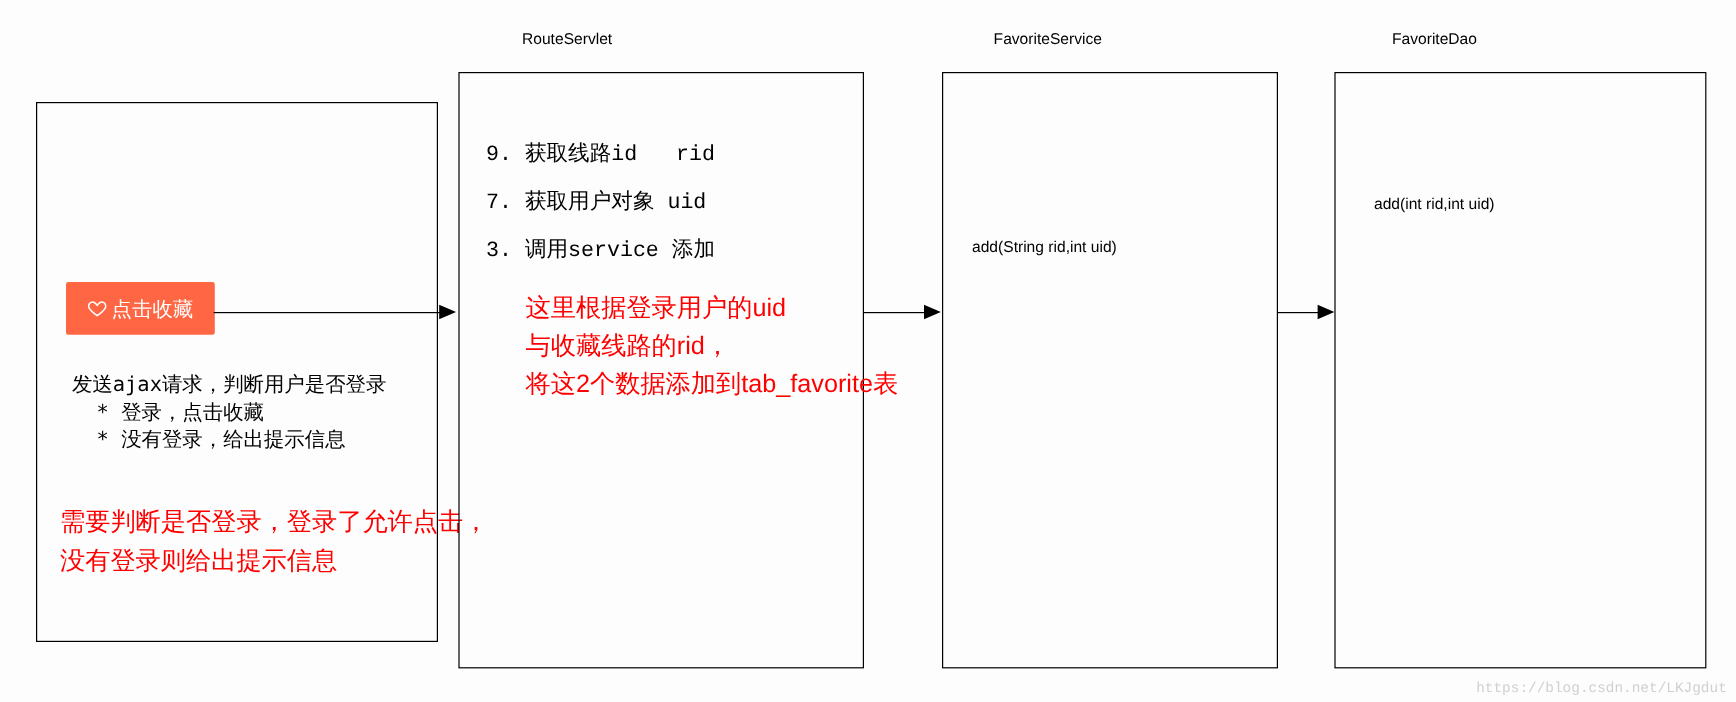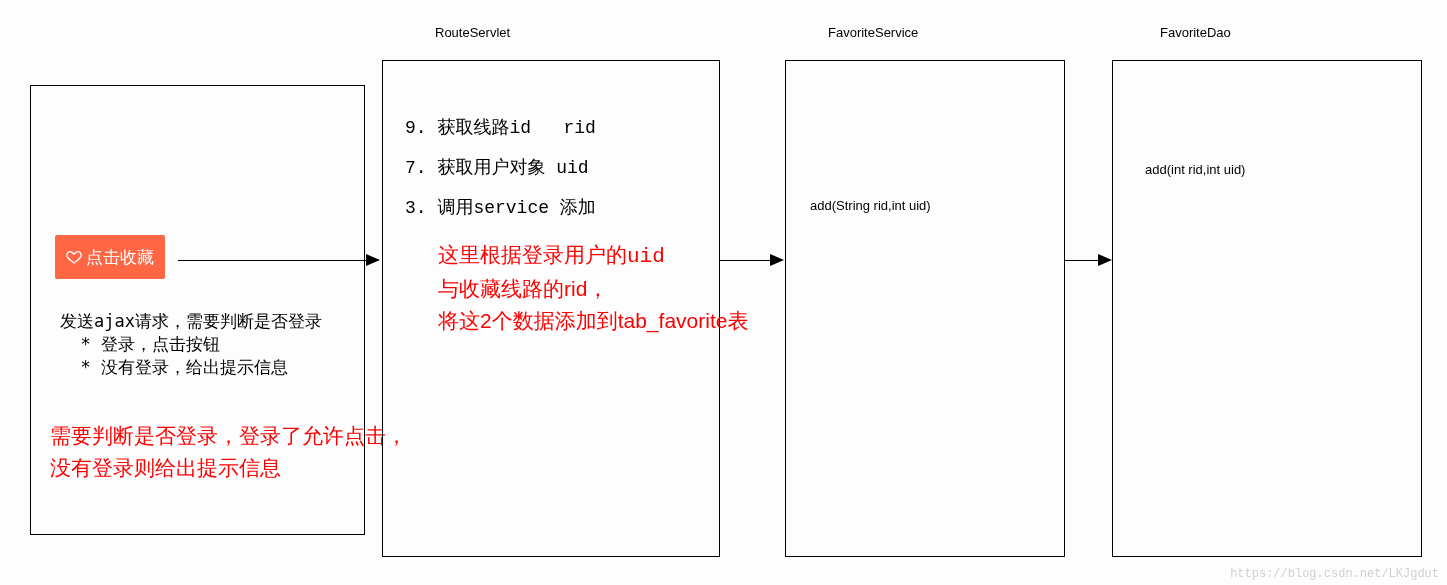--- a/index.html
+++ b/index.html
@@ -23,21 +23,21 @@
   .box {
     position: absolute;
     border: 1.5px solid #000;
     background: transparent;
     box-sizing: border-box;
   }
   .fav-btn {
     position: absolute;
     left: 55px;
     top: 235px;
-    width: 110px;
+    width: 124px;
     height: 44px;
     background: #ff6644;
     color: #fff;
     font-size: 17px;
     font-family: "Microsoft YaHei", sans-serif;
     display: flex;
     align-items: center;
     justify-content: center;
     gap: 4px;
     border-radius: 2px;
@@ -101,34 +101,34 @@
 
 <div class="fav-btn">
   <span class="heart-icon">
     <svg viewBox="0 0 24 24" fill="none" stroke="#fff" stroke-width="2">
       <path d="M12 21s-7.5-4.9-10-9.3C.4 8.3 2.1 4 6 4c2.2 0 3.7 1.3 4.9 2.7L12 8l1.1-1.3C14.3 5.3 15.8 4 18 4c3.9 0 5.6 4.3 4 7.7C19.5 16.1 12 21 12 21z"></path>
     </svg>
   </span>
   <span>点击收藏</span>
 </div>
 
-<div class="desc" style="left:60px; top:310px;">发送ajax请求，需要判断是否登录</div>
-<div class="desc" style="left:60px; top:333px;">  * 登录，点击按钮</div>
+<div class="desc" style="left:60px; top:310px;">发送ajax请求，判断用户是否登录</div>
+<div class="desc" style="left:60px; top:333px;">  * 登录，点击收藏</div>
 <div class="desc" style="left:60px; top:356px;">  * 没有登录，给出提示信息</div>
 
 <div class="red-note" style="left:50px; top:420px;">需要判断是否登录，登录了允许点击，</div>
 <div class="red-note" style="left:50px; top:452px;">没有登录则给出提示信息</div>
 
 <div class="box" style="left:382px; top:60px; width:338px; height:497px;"></div>
 
 <div class="list-item" style="left:405px; top:115px;">9. 获取线路id   rid</div>
 <div class="list-item" style="left:405px; top:155px;">7. 获取用户对象 uid</div>
 <div class="list-item" style="left:405px; top:195px;">3. 调用service 添加</div>
 
-<div class="red-note" style="left:438px; top:241px;font-family:Liberation Mono, monospace;">这里根据登录用户的uid</div>
+<div class="red-note" style="left:438px; top:241px;">这里根据登录用户的uid</div>
 <div class="red-note" style="left:438px; top:273px;">与收藏线路的rid，</div>
 <div class="red-note" style="left:438px; top:305px;">将这2个数据添加到tab_favorite表</div>
 
 <div class="box" style="left:785px; top:60px; width:280px; height:497px;"></div>
 <div class="label" style="left:810px; top:162px;margin-top:36px;">add(String rid,int uid)</div>
 
 <div class="box" style="left:1112px; top:60px; width:310px; height:497px;"></div>
 <div class="label" style="left:1145px; top:162px;">add(int rid,int uid)</div>
 
 <div class="arrow-line" style="left:178px; top:260px; width:190px;"></div>

